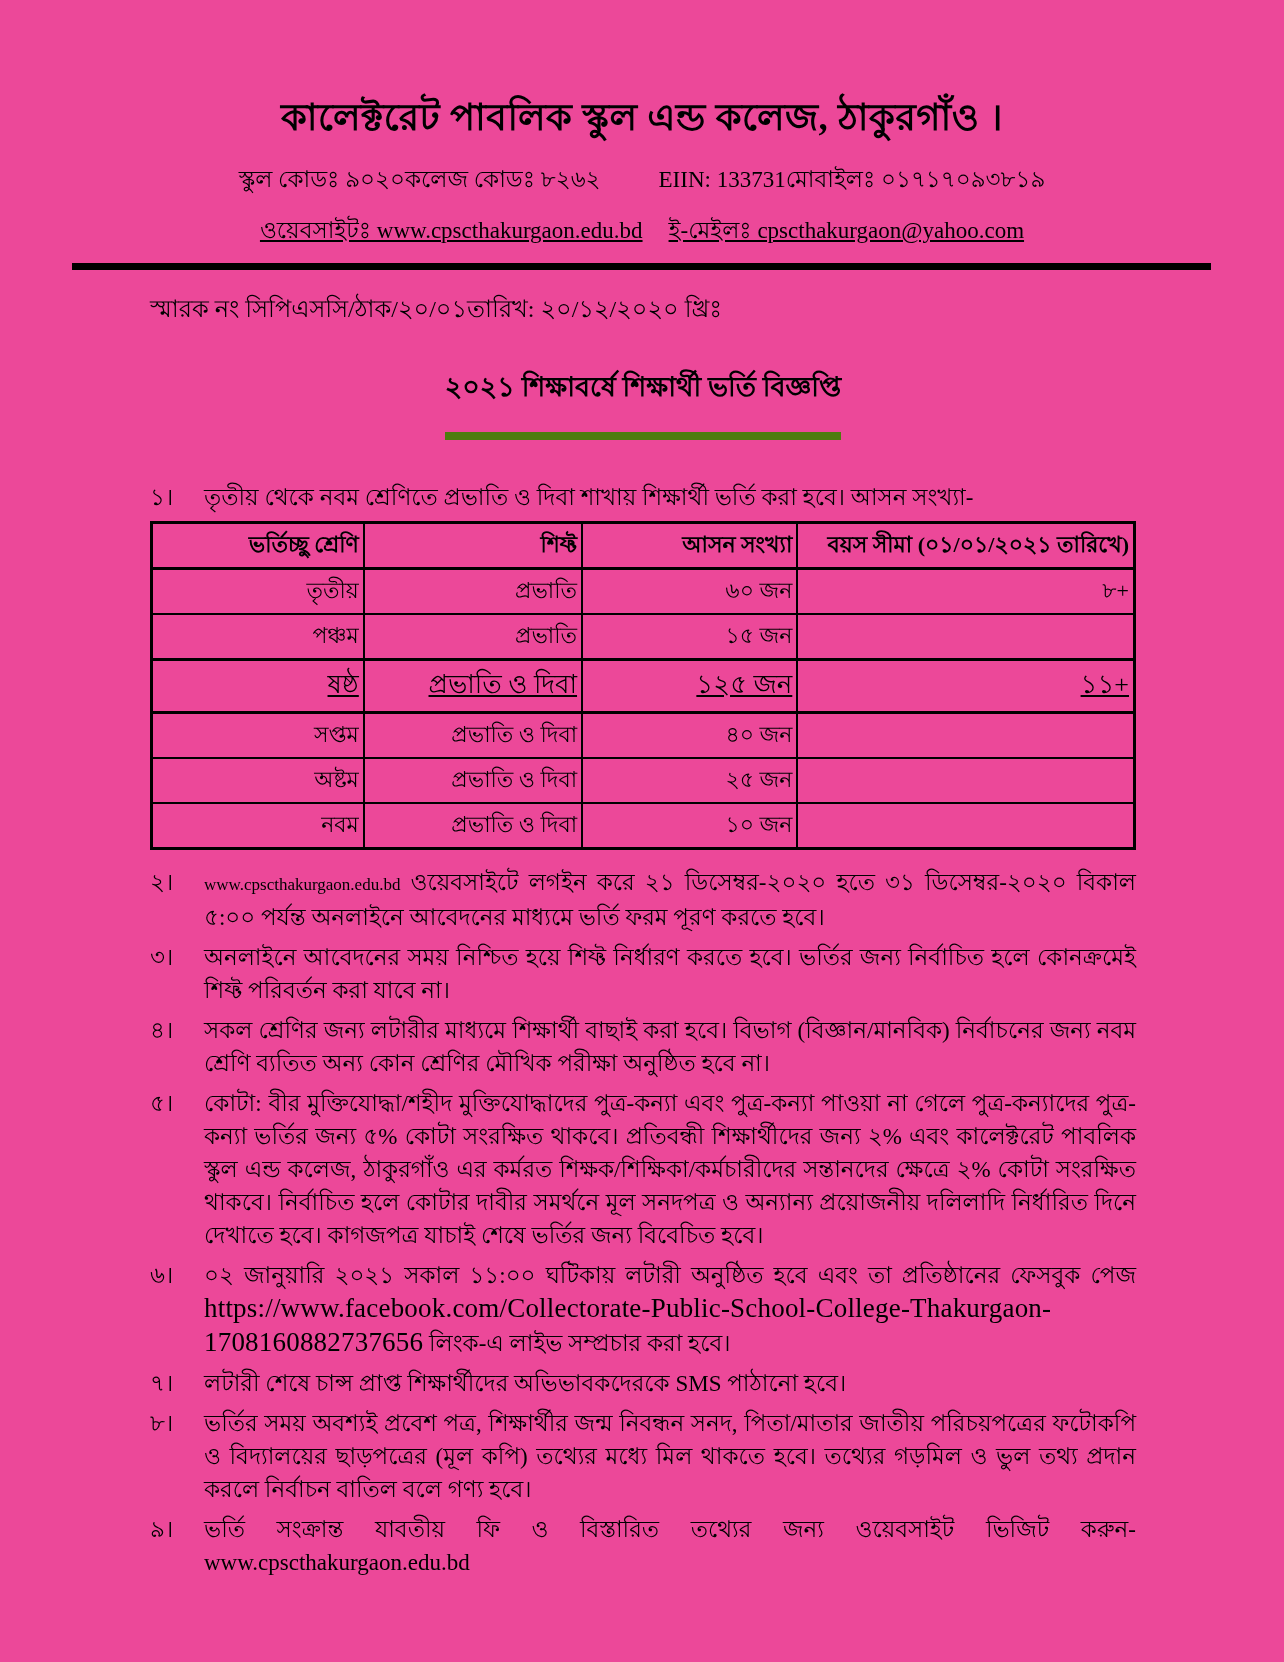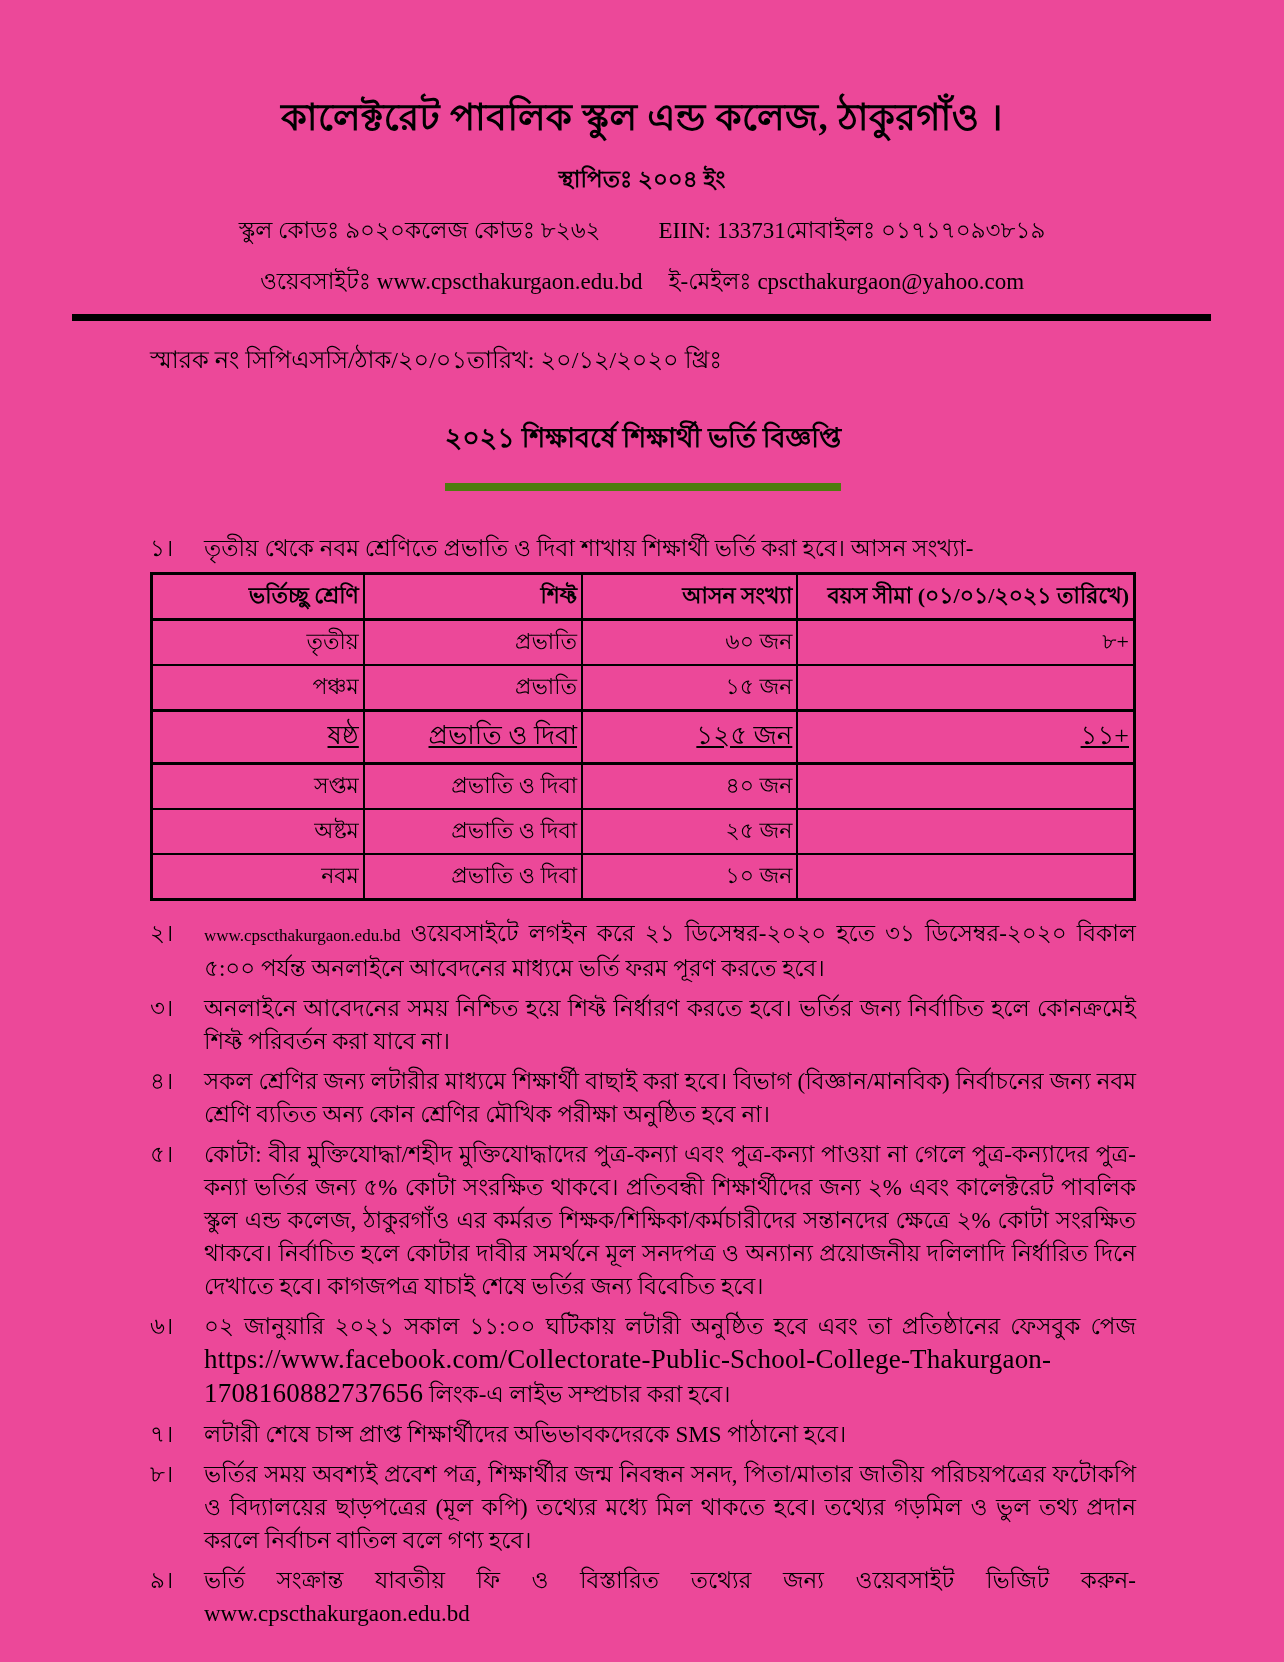--- a/index.html
+++ b/index.html
@@ -18,21 +18,21 @@
   .letterhead { text-align: center; padding-top: 88px; }
   .inst-name {
     font-size: 37px;
     font-weight: bold;
     margin: 0 0 10px 0;
     letter-spacing: 0.5px;
   }
   .established { font-size: 23px; font-weight: bold; margin-bottom: 12px; }
   .codes-line { font-size: 23px; margin-bottom: 12px; }
   .codes-line .gap { display: inline-block; width: 58px; }
-  .web-line { font-size: 23px; }
+  .web-line { font-size: 23px; text-decoration: underline; }
   .web-line .gap { display: inline-block; width: 26px; }
   .rule {
     height: 7px;
     background: #000;
     margin: 12px 73px 0 72px;
   }
   
   .content { padding: 20px 148px 0 150px; }
   .memo-row {
     display: flex;
@@ -94,21 +94,20 @@
     text-decoration: underline;
   }
 </style>
 </head>
 <body>
 
 <div class="page">
 
   <header class="letterhead">
     <h1 class="inst-name">কালেক্টরেট পাবলিক স্কুল এন্ড কলেজ, ঠাকুরগাঁও ।</h1>
-    <div class="established">স্থাপিতঃ ২০০৪ ইং</div>
     <div class="codes-line">
       <span>স্কুল কোডঃ ৯০২০কলেজ কোডঃ ৮২৬২</span><span class="gap"></span><span>EIIN: 133731মোবাইলঃ ০১৭১৭০৯৩৮১৯</span>
     </div>
     <div class="web-line">
       <span>ওয়েবসাইটঃ www.cpscthakurgaon.edu.bd</span><span class="gap"></span><span>ই-মেইলঃ cpscthakurgaon@yahoo.com</span>
     </div>
   </header>
 
   <div class="rule"></div>
 

